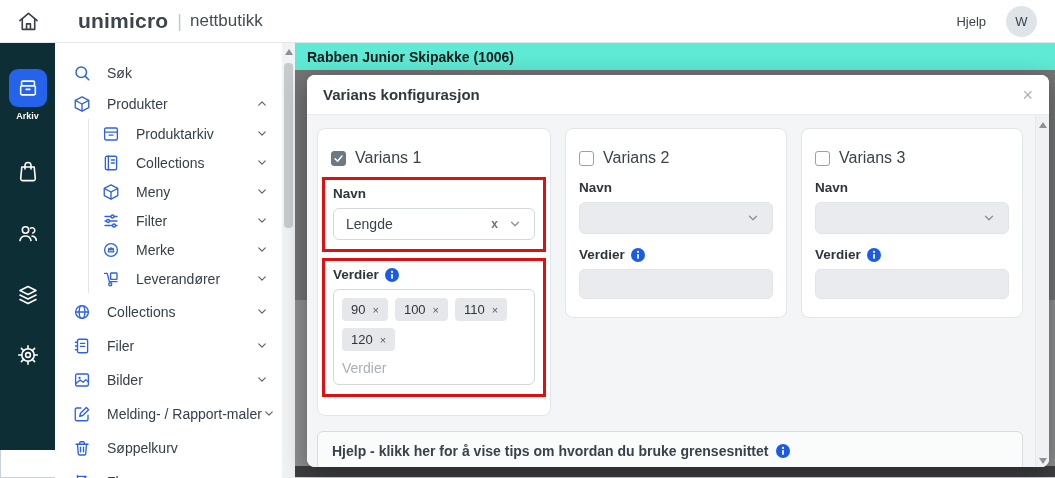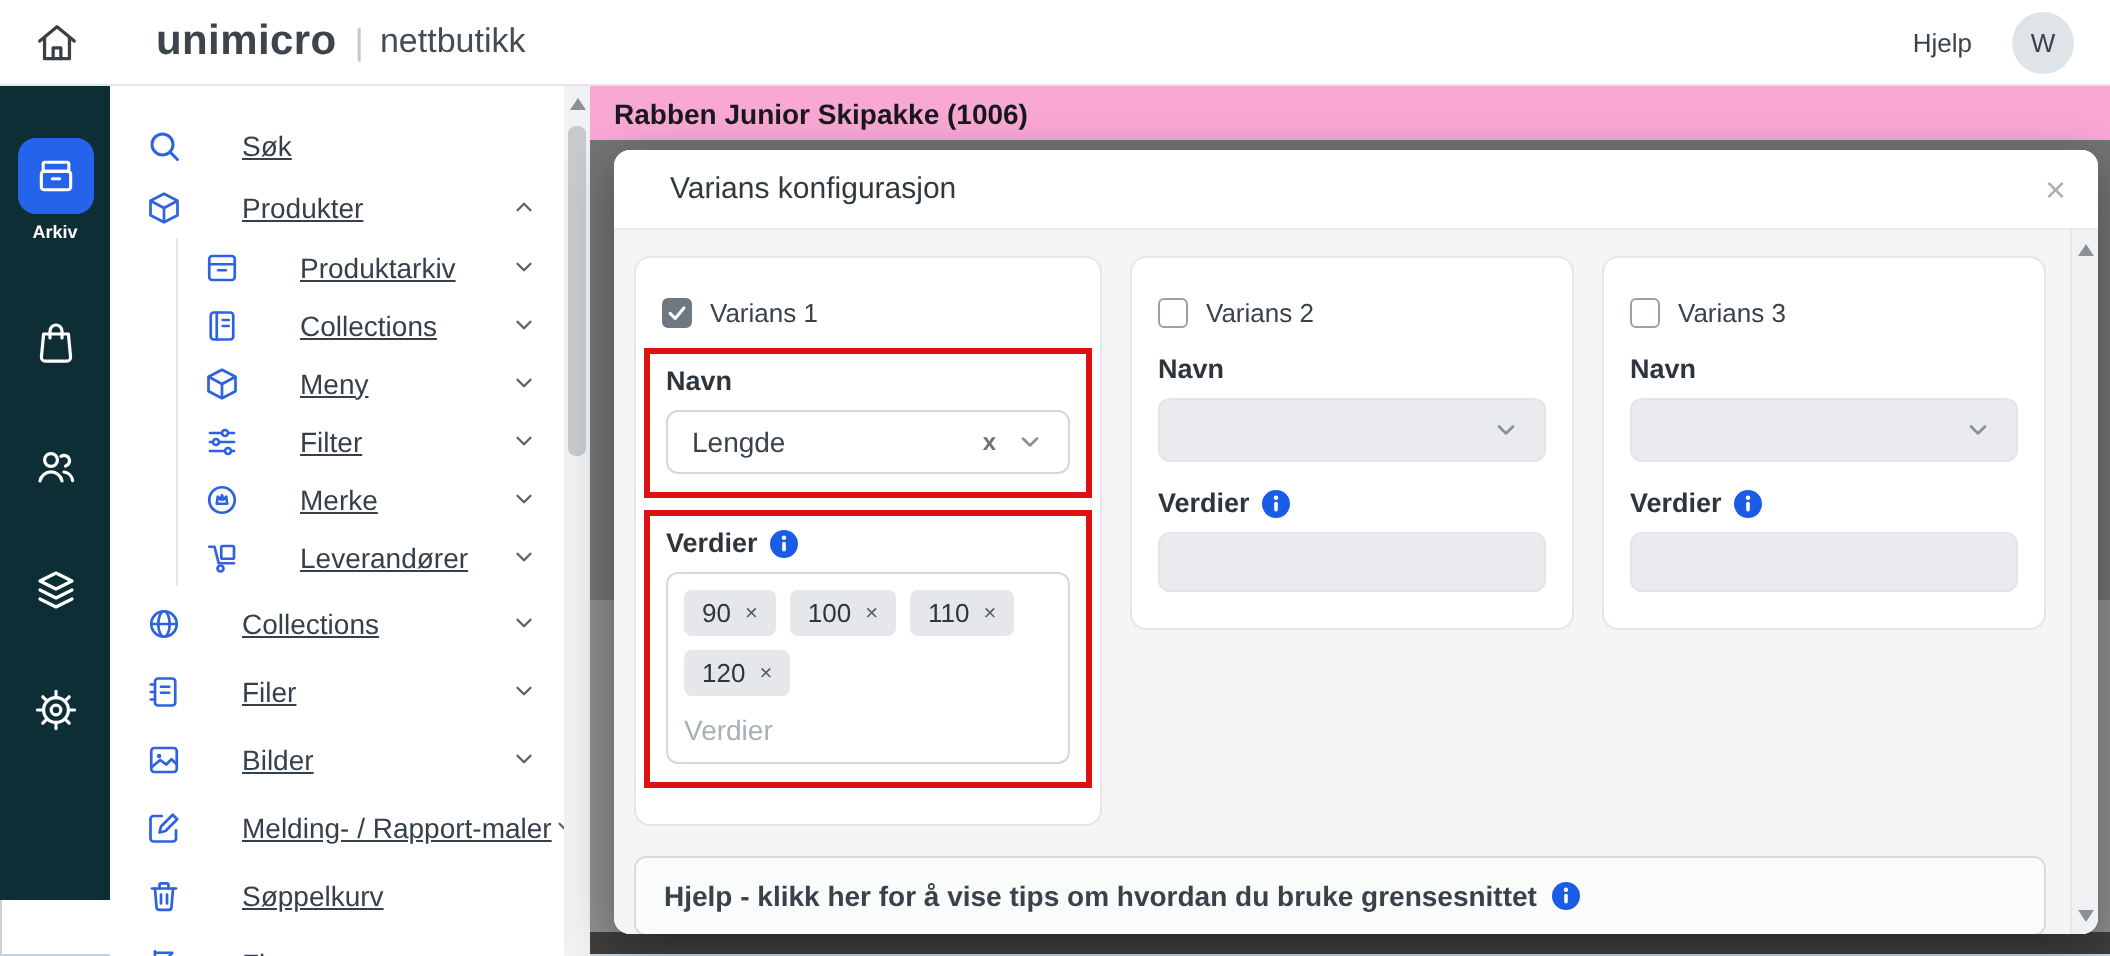--- a/index.html
+++ b/index.html
@@ -44,71 +44,71 @@
   .menu{
     position:absolute; left:55px; top:43px; width:240px; height:435px;
     background:#fff; z-index:4; overflow:hidden;
   }
   .menu-list{ padding:14px 26px 0 18px; }
   .mrow{ display:flex; align-items:center; height:31px; cursor:pointer; }
   .submenu{ margin-left:15px; border-left:1px solid #e2e5e9; padding-left:13px; }
   .submenu .mrow{ height:29px; }
   .group-gap{ height:3px; }
   .mic{ flex:0 0 18px; color:#2f62e0; }
-  .mlabel{ flex:1; margin-left:30px; font-size:14px; color:#36404a; white-space:nowrap;text-decoration:underline; }
+  .mlabel{ flex:1; margin-left:16px; font-size:14px; color:#36404a; white-space:nowrap; }
   .chev{ flex:0 0 14px; color:#5b636b; }
   .menu-scrollbar{
     position:absolute; right:0; top:0; width:13px; height:435px; background:#f1f2f3;
   }
   .sb-up{ width:0; height:0; margin:6px auto 0;
     border-left:4px solid transparent; border-right:4px solid transparent;
     border-bottom:6px solid #8d9196; cursor:pointer; }
   .menu-thumb{ position:absolute; left:2px; top:20px; width:9px; height:165px;
     background:#c8cbce; border-radius:4px; cursor:pointer; }
 
   
   .content{ position:absolute; left:295px; top:43px; width:760px; height:435px; }
-  .band-title{ position:absolute; left:0; top:0; width:100%; height:27px; background:#f9a8d4; }
+  .band-title{ position:absolute; left:0; top:0; width:100%; height:27px; background:#5eead4; }
   .bg-page-title{ position:absolute; left:12px; top:6px; font-size:14px; font-weight:bold; color:#17191c; }
   .band-dark{ position:absolute; left:0; top:27px; width:100%; height:230px; background:#747474; }
   .band-mid{ position:absolute; left:0; top:257px; width:100%; height:166px; background:#8f8f8f; }
   .band-bottom{ position:absolute; left:0; top:423px; width:100%; height:11px; background:#3e3e3e; }
   .band-edge{ position:absolute; left:0; top:434px; width:100%; height:1px; background:#cfd6dc; }
 
   
   .modal{
     position:absolute; left:307px; top:75px; width:742px; height:392px;
     background:#fff; border-radius:8px; z-index:6;
     box-shadow:0 6px 24px rgba(0,0,0,.35);
     display:flex; flex-direction:column; overflow:hidden;
   }
   .modal-header{ height:40px; flex:0 0 40px; display:flex; align-items:center;
     padding:0 16px; border-bottom:1px solid #ececee; background:#fff; }
-  .modal-title{ font-size:15px; font-weight:normal; color:#32383f;margin-left:12px; }
+  .modal-title{ font-size:15px; font-weight:bold; color:#32383f; }
   .modal-close{ margin-left:auto; font-size:18px; line-height:1; color:#aab0b6; cursor:pointer; }
   .modal-body{ flex:1; background:#f4f5f6; position:relative; padding:13px 26px 0 10px; }
   .body-scrollbar{ position:absolute; right:0; top:0; bottom:0; width:14px;
     background:#f0f1f2; border-left:1px solid #e6e8ea; }
   .bsb-up{ width:0; height:0; margin:7px auto 0;
     border-left:4px solid transparent; border-right:4px solid transparent;
     border-bottom:6px solid #8d9196; cursor:pointer; }
   .bsb-down{ position:absolute; bottom:7px; left:3px; width:0; height:0;
     border-left:4px solid transparent; border-right:4px solid transparent;
     border-top:6px solid #8d9196; cursor:pointer; }
 
   .cards-row{ display:flex; gap:14px; align-items:flex-start; }
   .vcard{ background:#fff; border:1px solid #e2e5e9; border-radius:8px; padding:12px 13px 18px; }
   .vcard.c1{ flex:0 0 234px; }
   .vcard.c2,.vcard.c3{ flex:1; }
 
   .chk-row{ display:flex; align-items:center; gap:9px; margin-top:8px; cursor:pointer; }
   .chk{ width:15px; height:15px; border-radius:3px; border:1.5px solid #9aa1a8; background:#fff;
     display:flex; align-items:center; justify-content:center; }
   .chk.checked{ background:#6f7780; border-color:#6f7780; }
-  .chk-label{ font-size:13px; color:#3a424c; }
+  .chk-label{ font-size:16px; color:#3a424c; }
 
   .fgroup{ margin-top:13px; }
   .flabel{ font-size:13.5px; font-weight:bold; color:#2e353d; display:flex; align-items:center; gap:6px; }
   .fgroup .flabel{ margin-bottom:7px; }
 
   .select{ height:32px; display:flex; align-items:center; padding:0 12px;
     background:#fff; border:1px solid #d3d8dd; border-radius:6px; cursor:pointer; }
   .select-value{ flex:1; font-size:14px; color:#3a424c; }
   .select-clear{ font-size:12px; font-weight:bold; color:#6b7178; margin-right:10px; cursor:pointer; }
   .select.disabled{ background:#e9ebee; border-color:#e2e4e7; cursor:default; }

